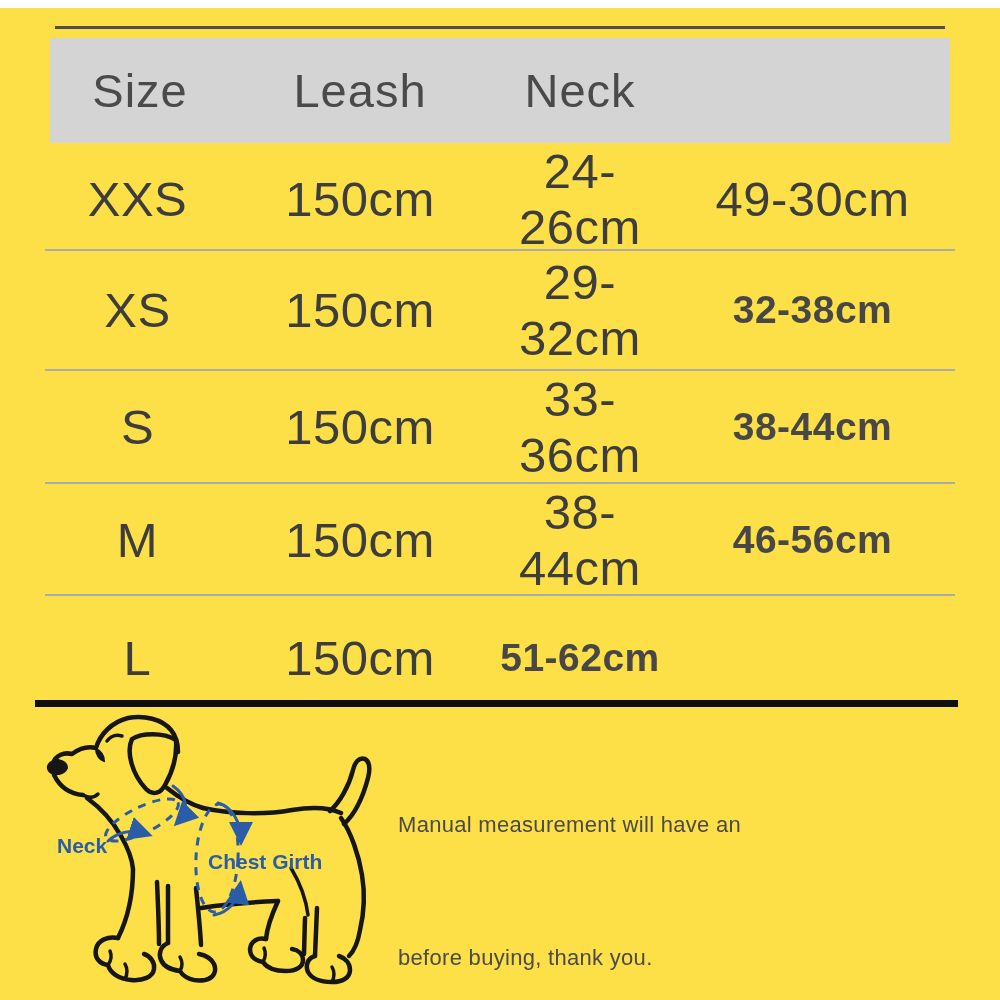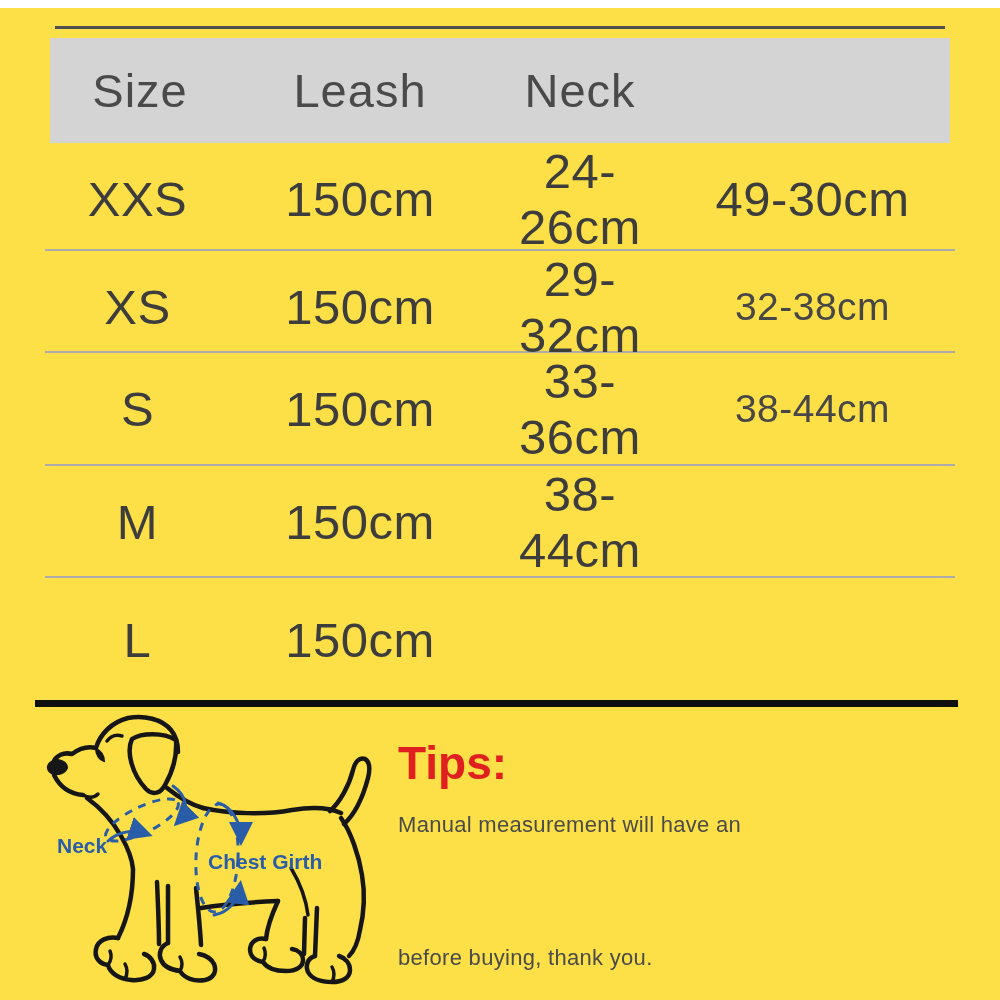--- a/index.html
+++ b/index.html
@@ -16,23 +16,23 @@
     display:grid;grid-template-columns:180px 260px 180px 280px;align-items:center;
   }
   .header-cell{text-align:center;font-size:47px;color:#4a4a4a;font-weight:400;letter-spacing:1px;}
   
   .rows{position:absolute;left:45px;top:135px;width:910px;}
   .row{
     display:grid;grid-template-columns:185px 260px 180px 285px;align-items:center;
     border-bottom:2px solid #ababab;box-sizing:border-box;
   }
   .row:last-child{border-bottom:none;}
-  .r0{height:108px}.r1{height:102px}.r2{height:113px}.r3{height:112px}.r4{height:123px}
+  .r0{height:108px}.r1{height:120px}.r2{height:113px}.r3{height:112px}.r4{height:123px}
   .cell{text-align:center;font-size:49px;color:#3d3d3d;letter-spacing:0.5px;}
-  .chest-bold{font-weight:400;font-size:39px;color:#474747;}
+  .chest-bold{font-weight:700;font-size:39px;color:#474747;}
   
   .tips-heading{position:absolute;left:398px;top:728px;font-size:46px;font-weight:700;color:#e02020;}
   .tips-line{position:absolute;left:398px;font-size:22px;color:#4a4a4a;letter-spacing:0.3px;white-space:nowrap;}
   .tl0{top:804px}.tl1{top:870px}.tl2{top:937px}
   
   .dog-svg{position:absolute;left:20px;top:700px;width:380px;height:300px;}
   .outline{fill:none;stroke:#161616;stroke-width:4.5;stroke-linecap:round;stroke-linejoin:round;}
   .outline-thin{fill:none;stroke:#161616;stroke-width:3.5;stroke-linecap:round;}
   .blue{fill:none;stroke:#2a5da8;stroke-width:3;stroke-linecap:round;}
   .blue-dash{fill:none;stroke:#2a5da8;stroke-width:3;stroke-dasharray:8 7;}
@@ -67,24 +67,26 @@
     <div class="row r2">
       <div class="cell">S</div>
       <div class="cell">150cm</div>
       <div class="cell">33-36cm</div>
       <div class="cell chest-bold">38-44cm</div>
     </div>
     <div class="row r3">
       <div class="cell">M</div>
       <div class="cell">150cm</div>
       <div class="cell">38-44cm</div>
+      <div class="cell chest-bold">46-56cm</div>
     </div>
     <div class="row r4">
       <div class="cell">L</div>
       <div class="cell">150cm</div>
+      <div class="cell chest-bold">51-62cm</div>
     </div>
   </div>
 
   <div class="thick-rule"></div>
 
   <svg class="dog-svg" viewBox="0 0 380 300" xmlns="http://www.w3.org/2000/svg">
     <defs>
       <marker id="arrow" markerWidth="9" markerHeight="9" refX="6" refY="4" orient="auto">
         <path d="M0,0 L8,4 L0,8 Z" fill="#2a5da8"></path>
       </marker>
@@ -146,17 +148,16 @@
       <ellipse class="blue-dash" cx="197" cy="150" rx="21" ry="54" transform="rotate(3 197 150)"></ellipse>
       <path class="blue" d="M 153,78 C 167,88 170,102 158,114" marker-end="url(#arrow)"></path>
       <path class="blue" d="M 88,133 C 98,124 112,121 127,126" marker-end="url(#arrow)"></path>
       <path class="blue" d="M 198,95 C 212,99 221,114 221,132" marker-end="url(#arrow)"></path>
       <path class="blue" d="M 194,207 C 210,204 218,192 220,178" marker-end="url(#arrow)"></path>
       <text class="diagram-label" x="37" y="145" fill="#2a5da8">Neck</text>
       <text class="diagram-label" x="188" y="161" fill="#2a5da8">Chest Girth</text>
     </g>
   </svg>
 
-  <div class="tips-heading">Tips:</div>
   <div class="tips-line tl0">Manual measurement will have an</div>
   <div class="tips-line tl2">before buying, thank you.</div>
 
 </div>
 
 </body></html>

